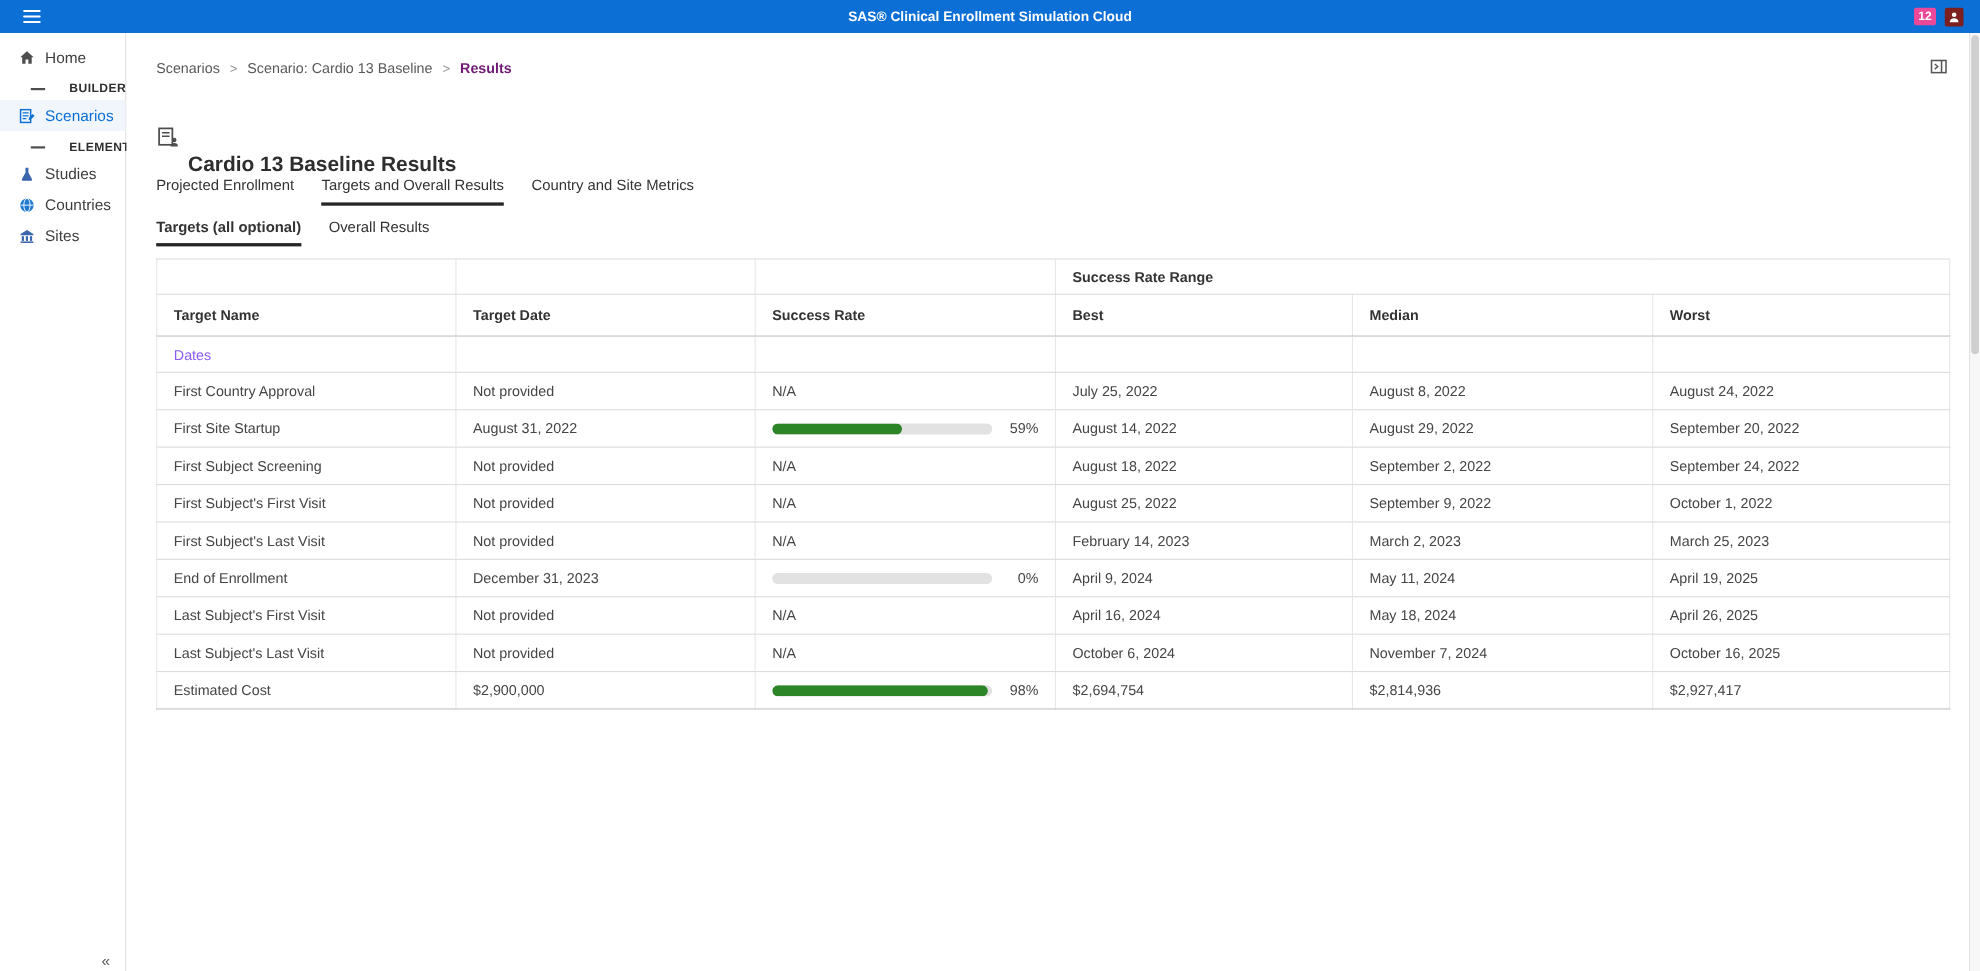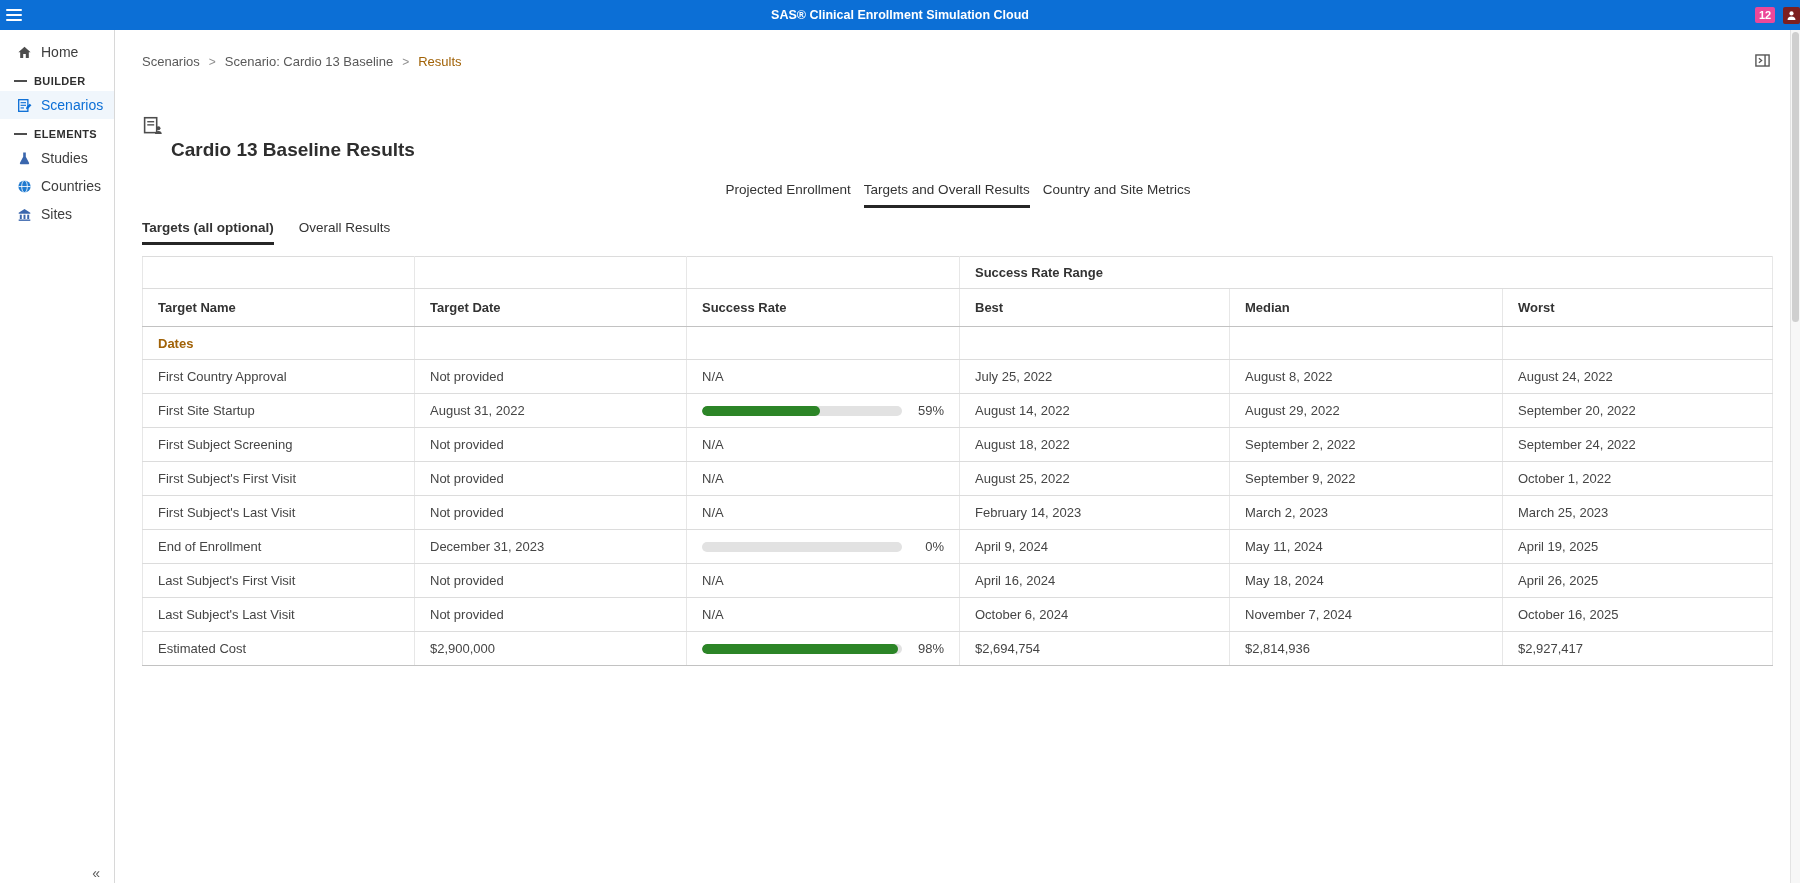--- a/index.html
+++ b/index.html
@@ -7,21 +7,21 @@
   body {
     font-family: "Liberation Sans", sans-serif;
     background: #ffffff;
     color: #404040;
     position: relative;
   }
 
   
   .topbar {
     position: absolute; top: 0; left: 0; right: 0; height: 30px;
-    background: #0c6fd6; display: flex; align-items: center; padding: 0 0;
+    background: #0c6fd6; display: flex; align-items: center; padding: 0 15px;
     z-index: 10;
     gap: 34px;
   }
   .hamburger { width: 20px; height: 16px; display: flex; flex-direction: column; justify-content: space-between; padding: 2px 2px; cursor: pointer; margin-left: 4px; }
   .hamburger span { display: block; height: 2px; background: #ffffff; border-radius: 1px; }
   .topbar-title {
     position: absolute; left: 50%; transform: translateX(-50%);
     color: #ffffff; font-size: 12.5px; font-weight: 700; white-space: nowrap;
   }
   .topbar-right { margin-left: auto; display: flex; align-items: center; gap: 8px; }
@@ -41,65 +41,65 @@
     background: #ffffff; border-right: 1px solid #d8d8d8; padding-top: 8px;
   }
   .side-item {
     display: flex; align-items: center; gap: 9px;
     padding: 6px 4px 6px 16px; font-size: 14px; color: #3d3d3d; cursor: pointer;
     white-space: nowrap;
   }
   .side-item .icon { width: 16px; height: 16px; display: inline-flex; align-items: center; justify-content: center; flex: none; }
   .side-item.selected { color: #0c6fd6; background: #f0f6fc; }
   .side-section {
-    display: flex; align-items: center; gap: 7px;
+    display: flex; align-items: center; gap: 22px;
     padding: 9px 4px 4px 14px; font-size: 11px; font-weight: 700;
-    color: #2e2e2e; letter-spacing: 0.4px; white-space: nowrap;
+    color: #2e2e2e; letter-spacing: 0.4px; white-space: nowrap; margin-left: 14px;
   }
   .side-section .dash { width: 13px; height: 2px; background: #4d4d4d; flex: none; }
   .collapse-ctl {
     position: absolute; bottom: 2px; right: 14px;
     font-size: 14px; color: #595959; cursor: pointer;
   }
 
   
   .main {
     position: absolute; top: 30px; left: 115px; right: 10px; bottom: 0;
     background: #ffffff; overflow: hidden; padding: 24px 16px 0 27px;
   }
   .breadcrumb { display: flex; align-items: center; gap: 9px; font-size: 13px; color: #595959; position: relative; }
   .breadcrumb .crumb { cursor: pointer; }
-  .breadcrumb .crumb.current { color: #a16207; font-weight: 400; cursor: default; }
+  .breadcrumb .crumb.current { color: #701a75; font-weight: 700; cursor: default; }
   .breadcrumb .sep { color: #8f8f8f; font-size: 12px; }
   .panel-toggle { position: absolute; right: 2px; top: -2px; cursor: pointer; width: 18px; height: 18px; }
 
   .page-title-row { display: flex; align-items: center; gap: 8px; margin-top: 24px; }
   .page-title { font-size: 19px; font-weight: 700; color: #2e2e2e; margin-top: 46px; }
 
-  .tabs { display: flex; gap: 13px; margin-top: 21px; font-size: 13.5px; color: #333; justify-content: center; }
+  .tabs { display: flex; gap: 25px; font-size: 13.5px; color: #333; }
   .tab { padding-bottom: 8px; border-bottom: 3px solid transparent; cursor: pointer; }
   .tab.active { border-bottom-color: #262626; }
   .subtabs { display: flex; gap: 25px; margin-top: 12px; font-size: 13.5px; color: #333; }
   .subtab { padding-bottom: 7px; border-bottom: 3px solid transparent; cursor: pointer; }
   .subtab.active { border-bottom-color: #262626; font-weight: 700; }
 
   
   table.results {
     border-collapse: collapse; table-layout: fixed; width: 1630px;
     margin-top: 11px; font-size: 13px; color: #454545;
   }
   table.results th, table.results td {
     border-top: 1px solid #dcdcdc; border-bottom: 1px solid #dcdcdc;
     border-left: 1px solid #e7e7e7; border-right: 1px solid #e7e7e7;
     padding: 0 15px; text-align: left; vertical-align: middle;
     overflow: hidden; white-space: nowrap;
   }
   tr.group-row th { height: 32px; font-weight: 700; color: #333; }
   tr.cols-row th { height: 38px; font-weight: 700; color: #333; border-bottom-color: #c2c2c2; }
-  tr.section-header-row td { height: 33px; font-weight: 700; color: #a16207; }
+  tr.section-header-row td { height: 33px; font-weight: 400; color: #8b5cf6; }
   tbody tr.data-row td { height: 34px; }
   tbody tr:last-child td { border-bottom-color: #c2c2c2; }
 
   .bar-wrap { display: flex; align-items: center; }
   .bar-track { width: 200px; height: 10px; background: #e2e2e2; border-radius: 5px; overflow: hidden; flex: none; }
   .bar-fill { height: 100%; border-radius: 5px; }
   .bar-label { margin-left: auto; }
 
   
   .scrollbar {

